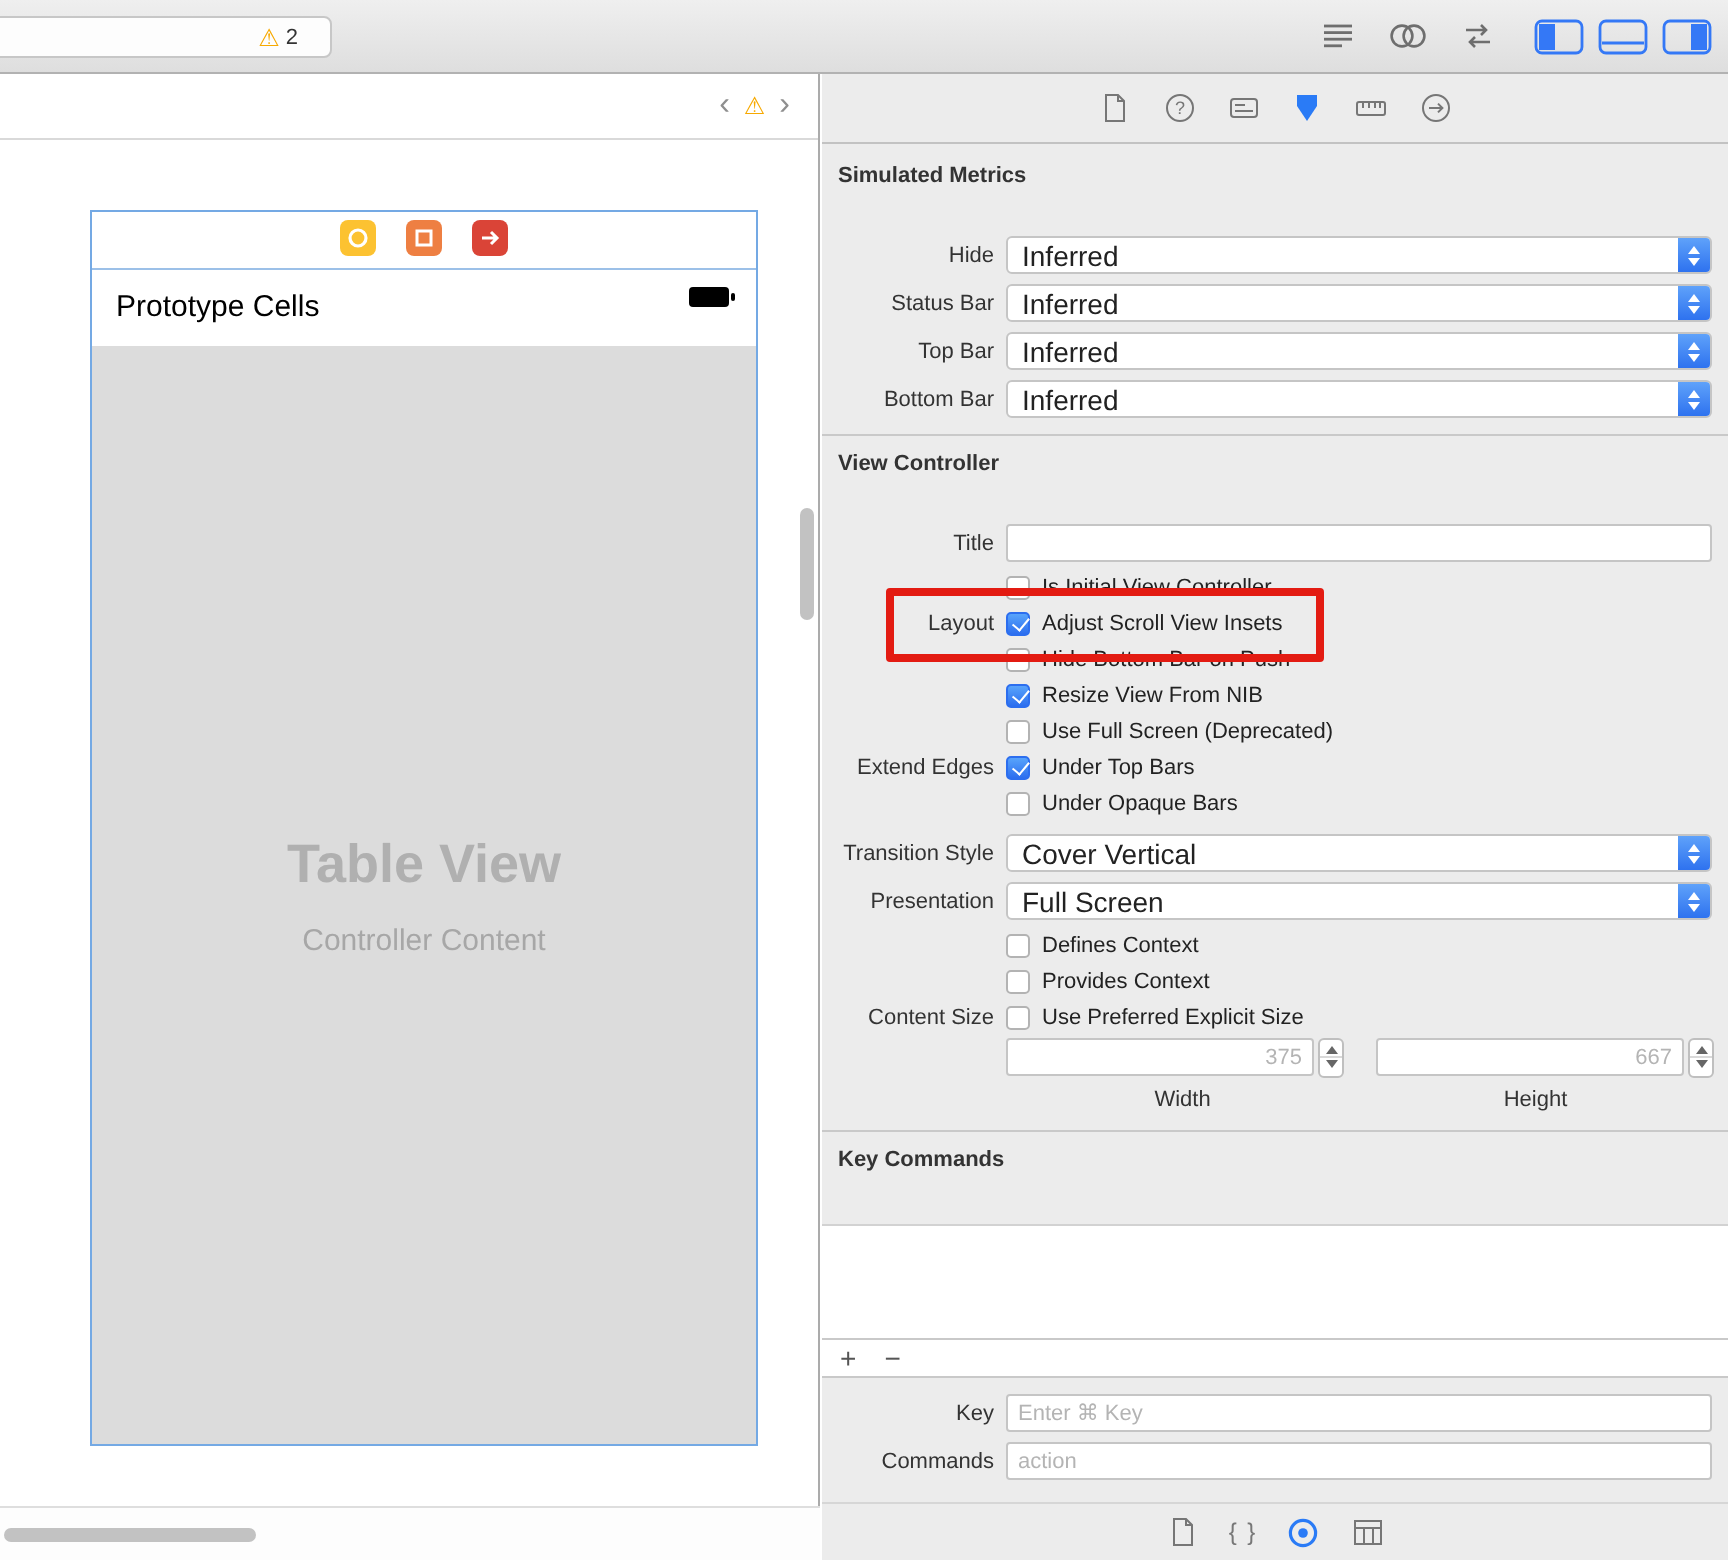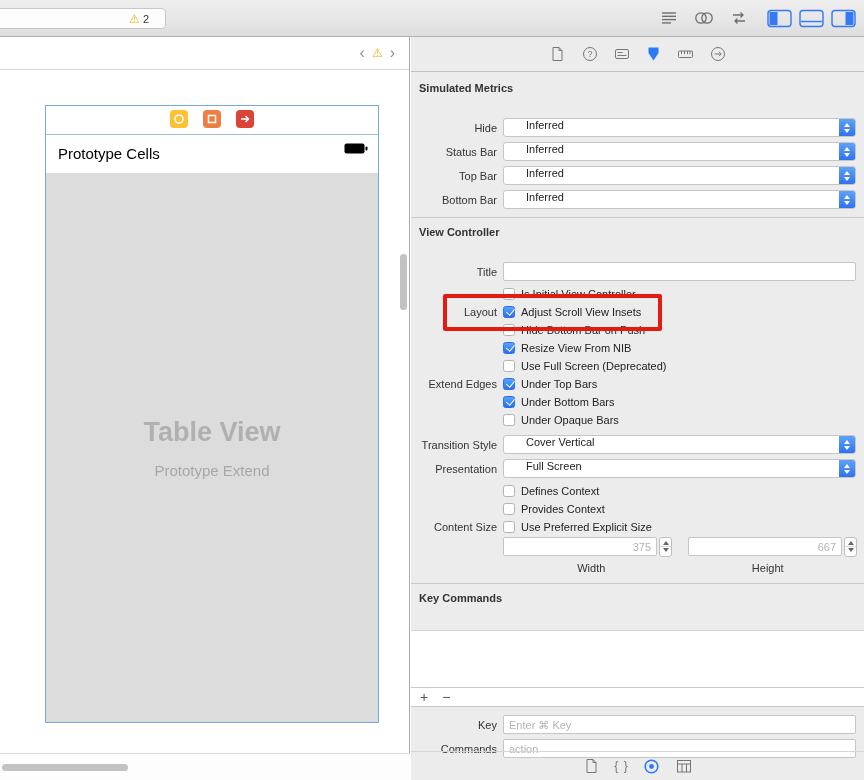--- a/index.html
+++ b/index.html
@@ -48,21 +48,21 @@
   .insp-body { padding-top:2px; }
   .section-header { font-size:11px; font-weight:bold; color:#333; padding:8px 0 24px 8px; }
   .sep { border-top:1px solid #c9c9c9; margin-top:8px; }
 
   .row { display:flex; align-items:center; margin:0 8px 5px 0; height:19px; }
   .crow { display:flex; align-items:center; margin:0 8px 3px 0; height:15px; position:relative; }
   .lbl { width:86px; flex:none; text-align:right; margin-right:6px; font-size:11px; color:#333; }
   .ctl { flex:1; display:flex; align-items:center; min-width:0; }
 
   .popup { flex:1; height:19px; background:#fff; border:1px solid #c5c5c5; border-radius:3px;
-    display:flex; padding-left:22px; font-size:11px; color:#222; position:relative; }
+    display:flex; align-items:center; padding-left:7px; font-size:14px; color:#222; position:relative; }
   .popup-arrows { position:absolute; right:0; top:0; bottom:0; width:16px;
     background:linear-gradient(#5fa2fa,#2e72ef); border-radius:0 2px 2px 0;
     display:flex; flex-direction:column; align-items:center; justify-content:center; }
   .pa-up { width:0; height:0; border-left:3px solid transparent; border-right:3px solid transparent;
     border-bottom:4px solid #fff; margin-bottom:2px; }
   .pa-down { width:0; height:0; border-left:3px solid transparent; border-right:3px solid transparent;
     border-top:4px solid #fff; }
 
   input.tf { flex:1; height:19px; border:1px solid #c5c5c5; border-radius:2px; background:#fff;
     font-family:"Liberation Sans", sans-serif; font-size:11px; color:#333; padding:0 5px; outline:none; min-width:0; }
@@ -192,21 +192,21 @@
           <span class="tv-header-title">Prototype Cells</span>
           <span class="battery">
             <svg width="24" height="11" viewBox="0 0 24 11">
                 <rect x="0.5" y="0.5" width="20" height="10" rx="2" fill="#000"></rect>
               <rect x="21.5" y="3.5" width="2" height="4" rx="1" fill="#000"></rect>
               </svg>
           </span>
         </div>
         <div class="tv-content">
           <div class="tv-title">Table View</div>
-          <div class="tv-subtitle">Prototype Extend</div>
+          <div class="tv-subtitle">Controller Content</div>
         </div>
       </div>
     </div>
 
     <div class="bottom-strip"></div>
     <div class="vthumb"></div>
     <div class="hthumb"></div>
   </div>
 
   <div class="inspector">
@@ -366,27 +366,20 @@
       </div>
 
       <div class="crow">
         <span class="lbl">Extend Edges</span>
         <div class="ctl">
             <span class="cb checked"></span>
           <span class="ctext">Under Top Bars</span>
           </div>
       </div>
 
-      <div class="crow">
-        <span class="lbl"></span>
-        <div class="ctl">
-            <span class="cb checked"></span>
-          <span class="ctext">Under Bottom Bars</span>
-          </div>
-      </div>
 
       <div class="crow" style="margin-bottom:8px;">
         <span class="lbl"></span>
         <div class="ctl">
             <span class="cb"></span>
           <span class="ctext">Under Opaque Bars</span>
           </div>
       </div>
 
       <div class="row">

